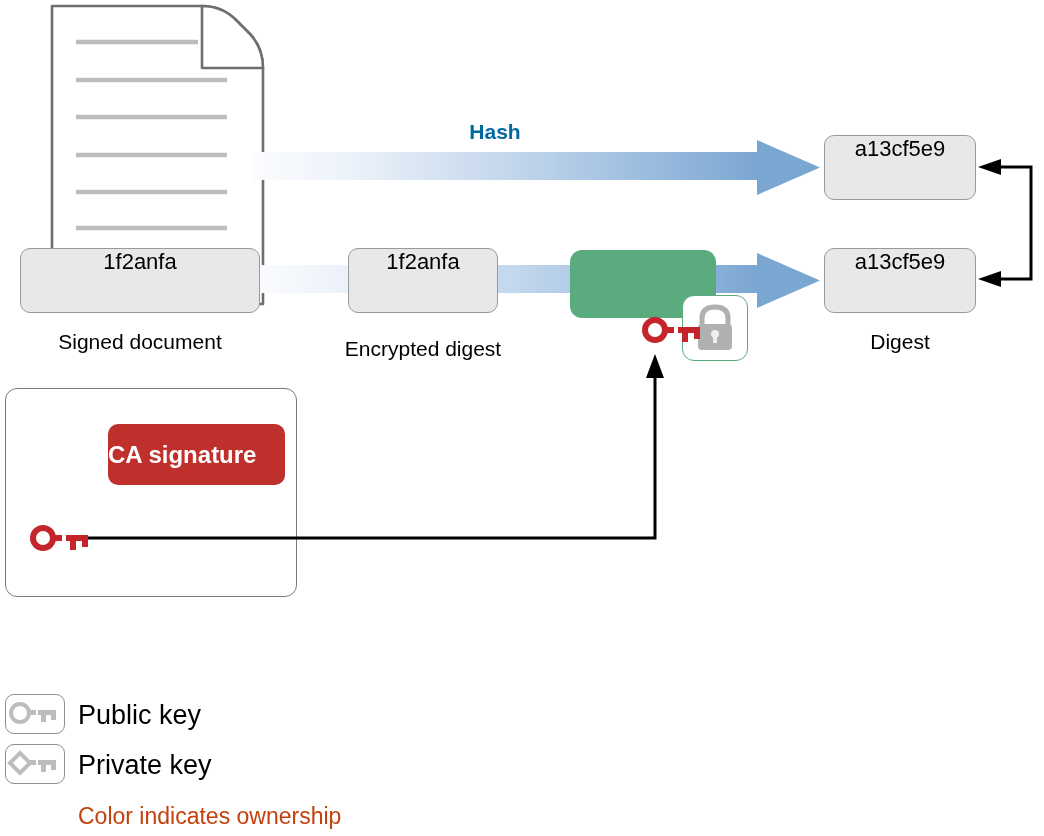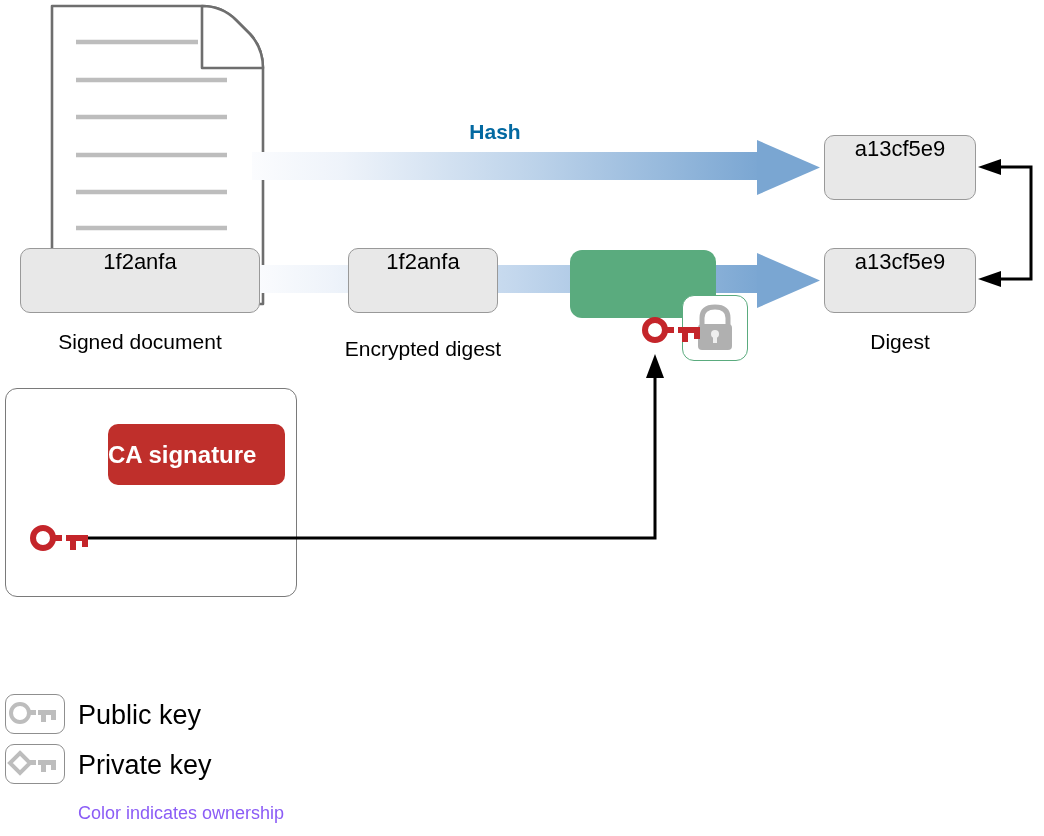--- a/index.html
+++ b/index.html
@@ -94,22 +94,22 @@
     border: 1.4px solid #8f8f8f;
     border-radius: 9px;
     box-sizing: border-box;
   }
   .legend-text {
     font-size: 27px;
     color: #000000;
     white-space: nowrap;
   }
   .legend-note {
-    font-size: 18px;
-    color: #8b5cf6;
+    font-size: 23px;
+    color: #c2410c;
     white-space: nowrap;
   }
   svg { display: block; overflow: visible; }
 </style>
 </head>
 <body>
 
 <div id="stage">
 
   <div class="abs" style="left:50px; top:4px; width:215px; height:300px;">

